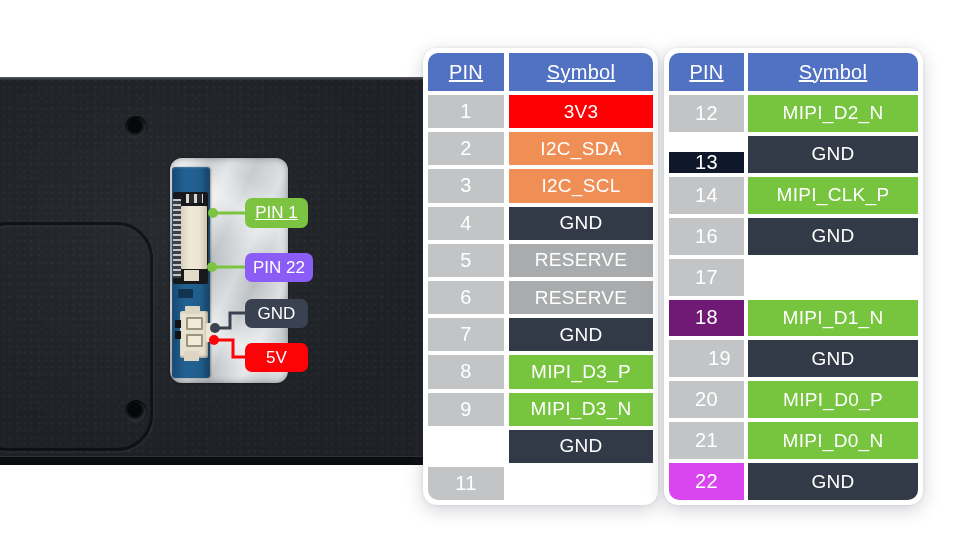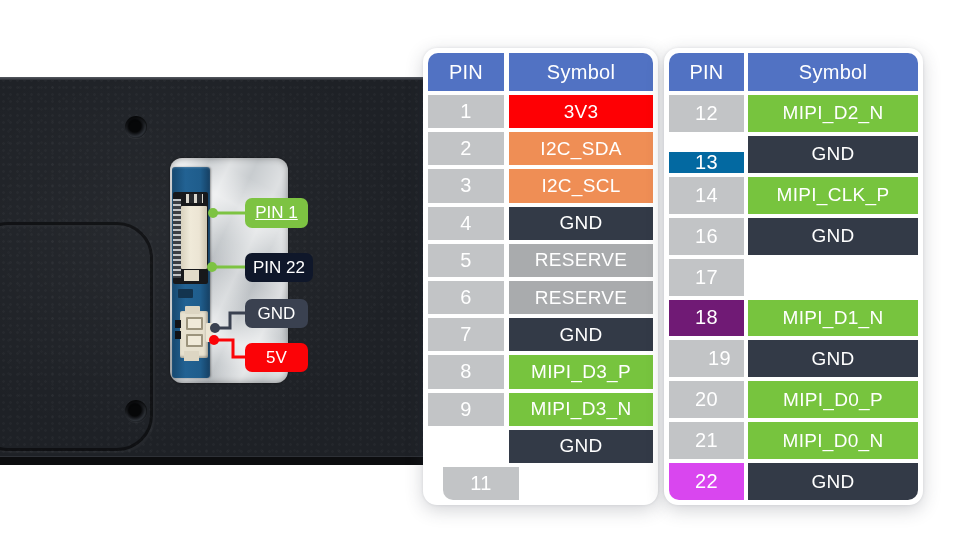--- a/index.html
+++ b/index.html
@@ -79,21 +79,21 @@
   .ptable.t1 { left:423px; width:235px; }
   .ptable.t2 { left:664px; width:259px; }
   .trow { display:flex; gap:5px; flex:1 1 0; min-height:0; }
   .t2 .trow { gap:4px; }
   .trow.thead { flex:0 0 38px; }
   .cell { display:flex; align-items:center; justify-content:center; color:#fff;
           font-size:19px; letter-spacing:0.3px; }
   .c-pin { flex:0 0 76px; }
   .t2 .c-pin { flex:0 0 75px; }
   .c-sym { flex:1 1 auto; }
-  .hcell { font-size:20px; }
+  .hcell { font-size:20px;text-decoration:underline; }
   .pincell { font-size:20px; }
   .thead .c-pin { border-top-left-radius:10px; }
   .thead .c-sym { border-top-right-radius:10px; }
   .trow.last .c-pin { border-bottom-left-radius:10px; }
   .trow.last .c-sym { border-bottom-right-radius:10px; }
 </style>
 </head>
 <body>
 
 <div class="stage">
@@ -128,21 +128,21 @@
     <path d="M213,267 L248,267" stroke="#7dc342" stroke-width="3" fill="none"></path>
     <path d="M215,328 L230,328 L230,313 L248,313" stroke="#3a4150" stroke-width="3" fill="none"></path>
     <path d="M214,340 L233,340 L233,357 L248,357" stroke="#fb0307" stroke-width="3" fill="none"></path>
     <circle cx="213" cy="213" r="5" fill="#7dc342"></circle>
     <circle cx="212" cy="267" r="5" fill="#7dc342"></circle>
     <circle cx="215" cy="328" r="5" fill="#3a4150"></circle>
     <circle cx="214" cy="340" r="5" fill="#fb0307"></circle>
   </svg>
 
   <div class="badge b-pin1" style="background: rgb(125, 195, 66); text-decoration: underline;">PIN 1</div>
-  <div class="badge b-pin22" style="background: #0f172a;">PIN 22</div>
+  <div class="badge b-pin22" style="background: #8b5cf6;">PIN 22</div>
   <div class="badge b-gnd" style="background: rgb(58, 65, 80);">GND</div>
   <div class="badge b-5v" style="background: rgb(251, 3, 7);">5V</div>
 
   <div class="ptable t1">
       <div class="trow thead">
         <div class="cell hcell c-pin" style="background: rgb(81, 114, 195);">PIN</div>
         <div class="cell hcell c-sym" style="background: rgb(81, 114, 195);">Symbol</div>
       </div>
       <div class="trow">
         <div class="cell c-pin pincell" style="background: rgb(194, 196, 198);">1</div>
@@ -178,34 +178,34 @@
       </div>
       <div class="trow">
         <div class="cell c-pin pincell" style="background: rgb(194, 196, 198);">9</div>
         <div class="cell c-sym symcell" style="background: rgb(119, 196, 62);">MIPI_D3_N</div>
       </div>
       <div class="trow">
         <div class="cell c-pin pincell" style="background: #6d28d9; margin-top: 36px;">10</div>
         <div class="cell c-sym symcell" style="background: rgb(51, 58, 71);">GND</div>
       </div>
       <div class="trow last">
-        <div class="cell c-pin pincell" style="background: rgb(194, 196, 198); margin-left: 15px;">11</div>
+        <div class="cell c-pin pincell" style="background: rgb(194, 196, 198);">11</div>
       </div>
     </div>
   <div class="ptable t2">
       <div class="trow thead">
         <div class="cell hcell c-pin" style="background: rgb(81, 114, 195);">PIN</div>
         <div class="cell hcell c-sym" style="background: rgb(81, 114, 195);">Symbol</div>
       </div>
       <div class="trow">
         <div class="cell c-pin pincell" style="background: rgb(194, 196, 198);">12</div>
         <div class="cell c-sym symcell" style="background: rgb(119, 196, 62);">MIPI_D2_N</div>
       </div>
       <div class="trow">
-        <div class="cell c-pin pincell" style="background: #0369a1; margin-top: 16px;">13</div>
+        <div class="cell c-pin pincell" style="background: #0f172a; margin-top: 16px;">13</div>
         <div class="cell c-sym symcell" style="background: rgb(51, 58, 71);">GND</div>
       </div>
       <div class="trow">
         <div class="cell c-pin pincell" style="background: rgb(194, 196, 198);">14</div>
         <div class="cell c-sym symcell" style="background: rgb(119, 196, 62);">MIPI_CLK_P</div>
       </div>
       <div class="trow">
         <div class="cell c-pin pincell" style="background: rgb(194, 196, 198);">16</div>
         <div class="cell c-sym symcell" style="background: rgb(51, 58, 71);">GND</div>
       </div>

